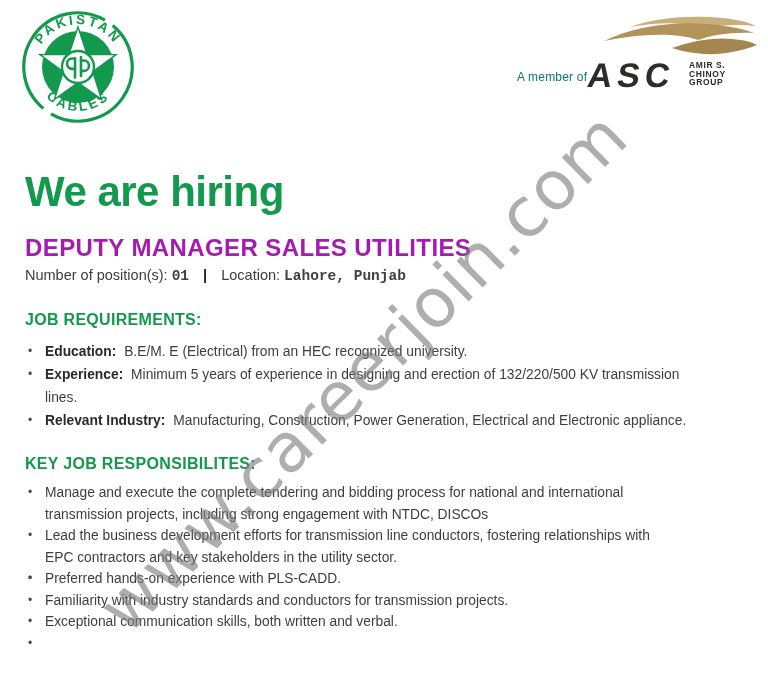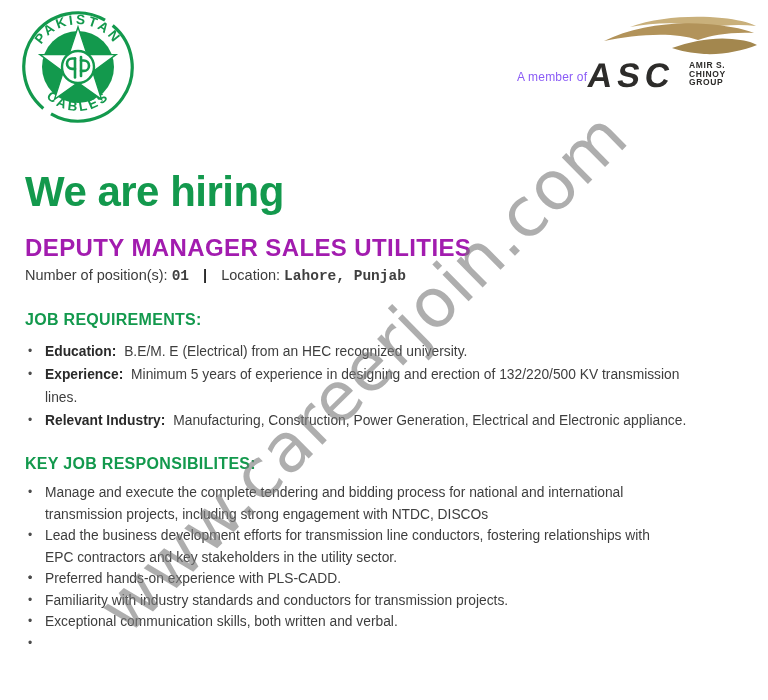--- a/index.html
+++ b/index.html
@@ -2,21 +2,21 @@
 <html><head>
 <meta charset="utf-8">
 <style>
   html,body{margin:0;padding:0;}
   body{width:768px;height:700px;background:#ffffff;overflow:hidden;
        font-family:"Liberation Sans",sans-serif;-webkit-font-smoothing:antialiased;}
   .page{position:relative;width:768px;height:700px;background:#fff;overflow:hidden;}
 
   
   .logo-svg{position:absolute;left:20px;top:8px;width:116px;height:118px;}
-  .member-of{position:absolute;left:517px;top:70px;font-size:12px;color:#8b5cf6;letter-spacing:.2px;}
+  .member-of{position:absolute;left:517px;top:70px;font-size:12px;color:#0f766e;letter-spacing:.2px;}
   .swoosh-svg{position:absolute;left:602px;top:15px;width:158px;height:42px;}
   .asc-word{position:absolute;left:588px;top:56px;font-size:34px;font-weight:bold;
             color:#2d2c2a;letter-spacing:5px;transform:skewX(-8deg);line-height:38px;}
   .asc-group{position:absolute;left:689px;top:61px;font-size:8.5px;font-weight:bold;
              color:#2d2c2a;letter-spacing:.6px;line-height:8px;}
   .asc-group div{margin-bottom:0.5px;}
 
   
   .content{position:absolute;left:0;top:140px;width:694px;padding:0 0 0 25px;box-sizing:border-box;}
   .hero-title{margin:30px 0 0 0;font-size:42px;line-height:44px;font-weight:bold;

